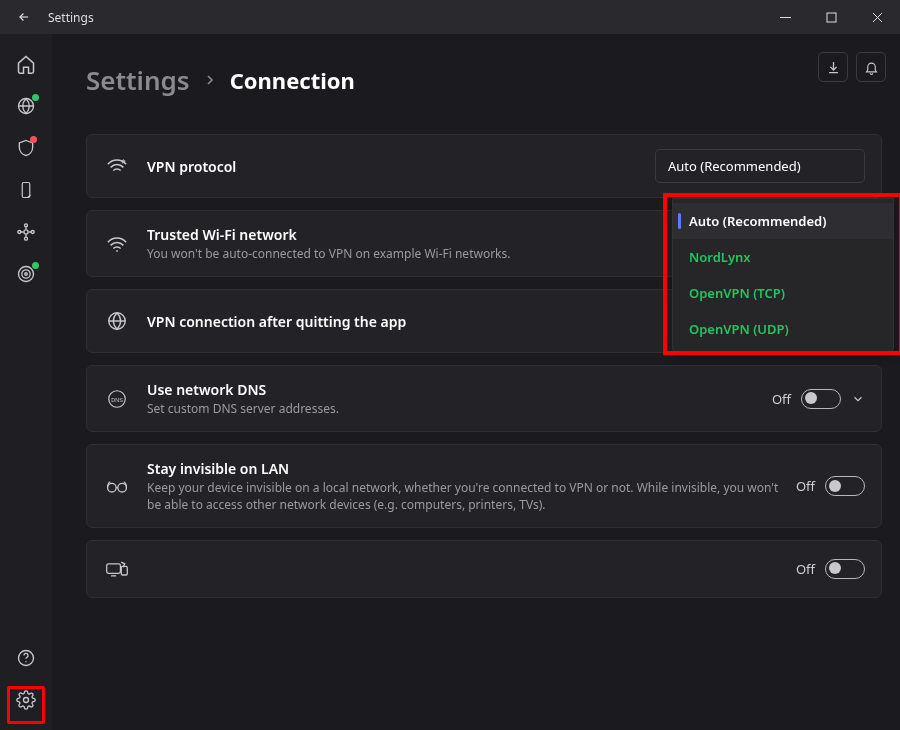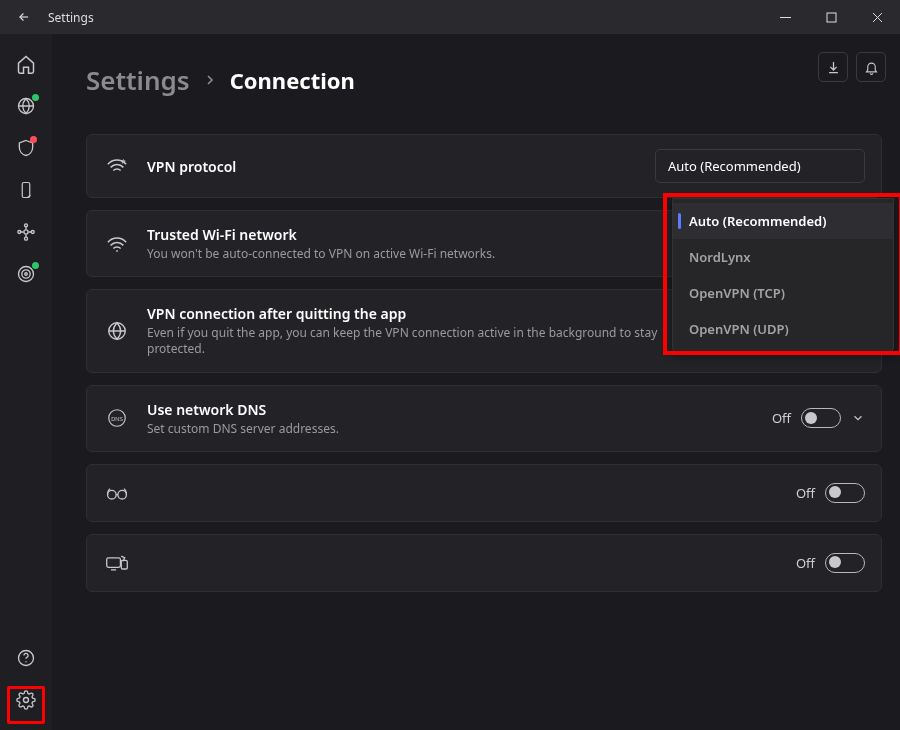--- a/index.html
+++ b/index.html
@@ -60,21 +60,21 @@
   .pill-btn{border:1px solid var(--border2);border-radius:18px;padding:4px 12px;font-size:12px;}
 
   
   .toggle-wrap{display:flex;align-items:center;gap:10px;}
   .toggle-label{font-size:13px;color:#d0d0d0;}
   .toggle{width:40px;height:20px;border-radius:12px;border:1.5px solid #b8b8bc;background:transparent;position:relative;}
   .toggle::after{content:"";position:absolute;left:3px;top:2.5px;width:12px;height:12px;background:#c9c9cd;border-radius:50%;}
 
   
   .dropdown{position:absolute;top:164px;left:620px;width:222px;background:#262629;border:1px solid #333;border-radius:0 0 4px 4px;box-shadow:0 4px 10px rgba(0,0,0,.4);z-index:5;padding:4px 0;}
-  .dropdown .opt{padding:9px 16px;font-size:13px;font-weight:600;position:relative;color:#a3a3a3;}
+  .dropdown .opt{padding:9px 16px;font-size:13px;font-weight:600;position:relative;color:#22c55e;}
   .dropdown .opt.sel{background:#2d2d32;color:#fff;}
   .dropdown .opt.sel::before{content:"";position:absolute;left:5px;top:10px;bottom:10px;width:3px;background:#5a7dff;border-radius:2px;}
   .dropdown-highlight{position:absolute;top:159px;left:611px;width:240px;height:162px;border:4px solid var(--highlight);z-index:6;pointer-events:none;}
 
   svg{display:block;}
 </style>
 </head>
 <body>
 
 <div class="titlebar">
@@ -212,34 +212,33 @@
 
       <div class="card">
         <div class="ic">
           <svg width="22" height="20" viewBox="0 0 24 20" fill="none" stroke="#c8c8cc" stroke-width="1.6">
               <path d="M2 8c5.5-6 14.5-6 20 0M5 11.5c4-4.2 10-4.2 14 0M8 15c2.3-2.4 5.7-2.4 8 0"></path>
               <circle cx="12" cy="17.5" r="1" fill="#c8c8cc" stroke="none"></circle>
             </svg>
         </div>
         <div class="txt">
           <div class="title">Trusted Wi-Fi network</div>
-          <div class="sub">You won't be auto-connected to VPN on active Wi-Fi networks.</div>
+          <div class="sub">You won't be auto-connected to VPN on example Wi-Fi networks.</div>
         </div>
       </div>
 
       <div class="card">
         <div class="ic">
           <svg width="22" height="22" viewBox="0 0 24 24" fill="none" stroke="#c8c8cc" stroke-width="1.5">
               <circle cx="12" cy="12" r="9"></circle>
               <path d="M3 12h18M12 3c2.5 2.8 4 5.8 4 9s-1.5 6.2-4 9c-2.5-2.8-4-5.8-4-9s1.5-6.2 4-9z"></path>
             </svg>
         </div>
         <div class="txt">
           <div class="title">VPN connection after quitting the app</div>
-          <div class="sub">Even if you quit the app, you can keep the VPN connection active in the background to stay protected.</div>
         </div>
         <div class="control">
           <div class="select">
             <span>Ask every time</span>
             <svg width="12" height="12" viewBox="0 0 24 24" fill="none" stroke="#c8c8cc" stroke-width="2">
                 <path d="M6 9l6 6 6-6"></path>
               </svg>
           </div>
         </div>
       </div>
@@ -267,20 +266,24 @@
       </div>
 
       <div class="card">
         <div class="ic">
           <svg width="24" height="16" viewBox="0 0 28 16" fill="none" stroke="#c8c8cc" stroke-width="1.5">
               <circle cx="8" cy="10" r="5"></circle>
               <circle cx="20" cy="10" r="5"></circle>
               <path d="M13 10h2M3 10c0-3 1-6 3-7M25 10c0-3-1-6-3-7"></path>
             </svg>
         </div>
+        <div class="txt">
+          <div class="title">Stay invisible on LAN</div>
+          <div class="sub">Keep your device invisible on a local network, whether you're connected to VPN or not. While invisible, you won't be able to access other network devices (e.g. computers, printers, TVs).</div>
+        </div>
         <div class="control">
           <div class="toggle-wrap">
             <span class="toggle-label">Off</span>
             <div class="toggle"></div>
           </div>
         </div>
       </div>
 
       <div class="card">
         <div class="ic">

